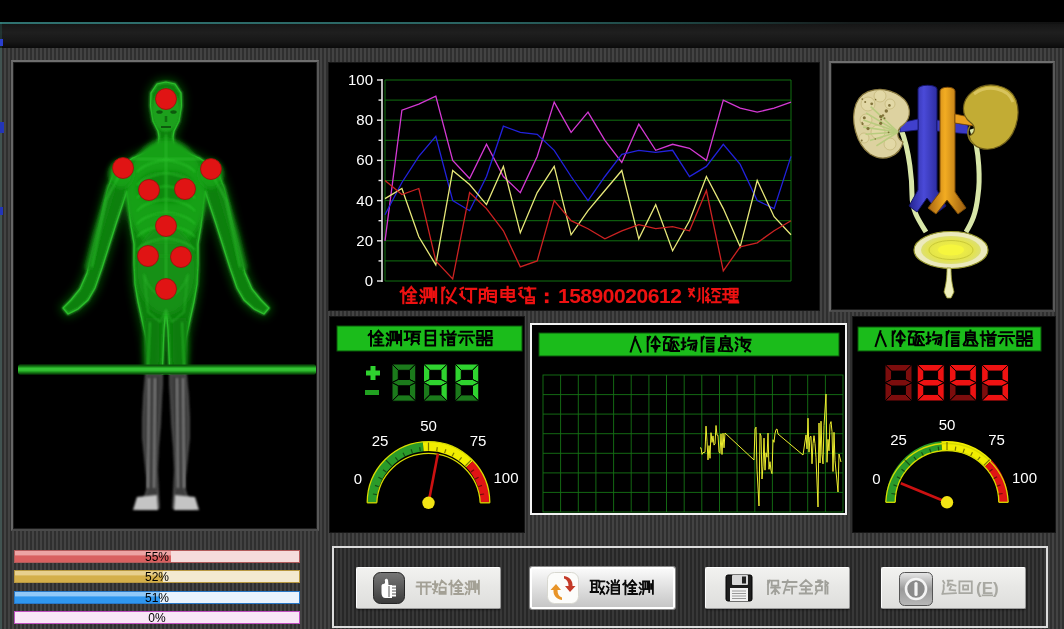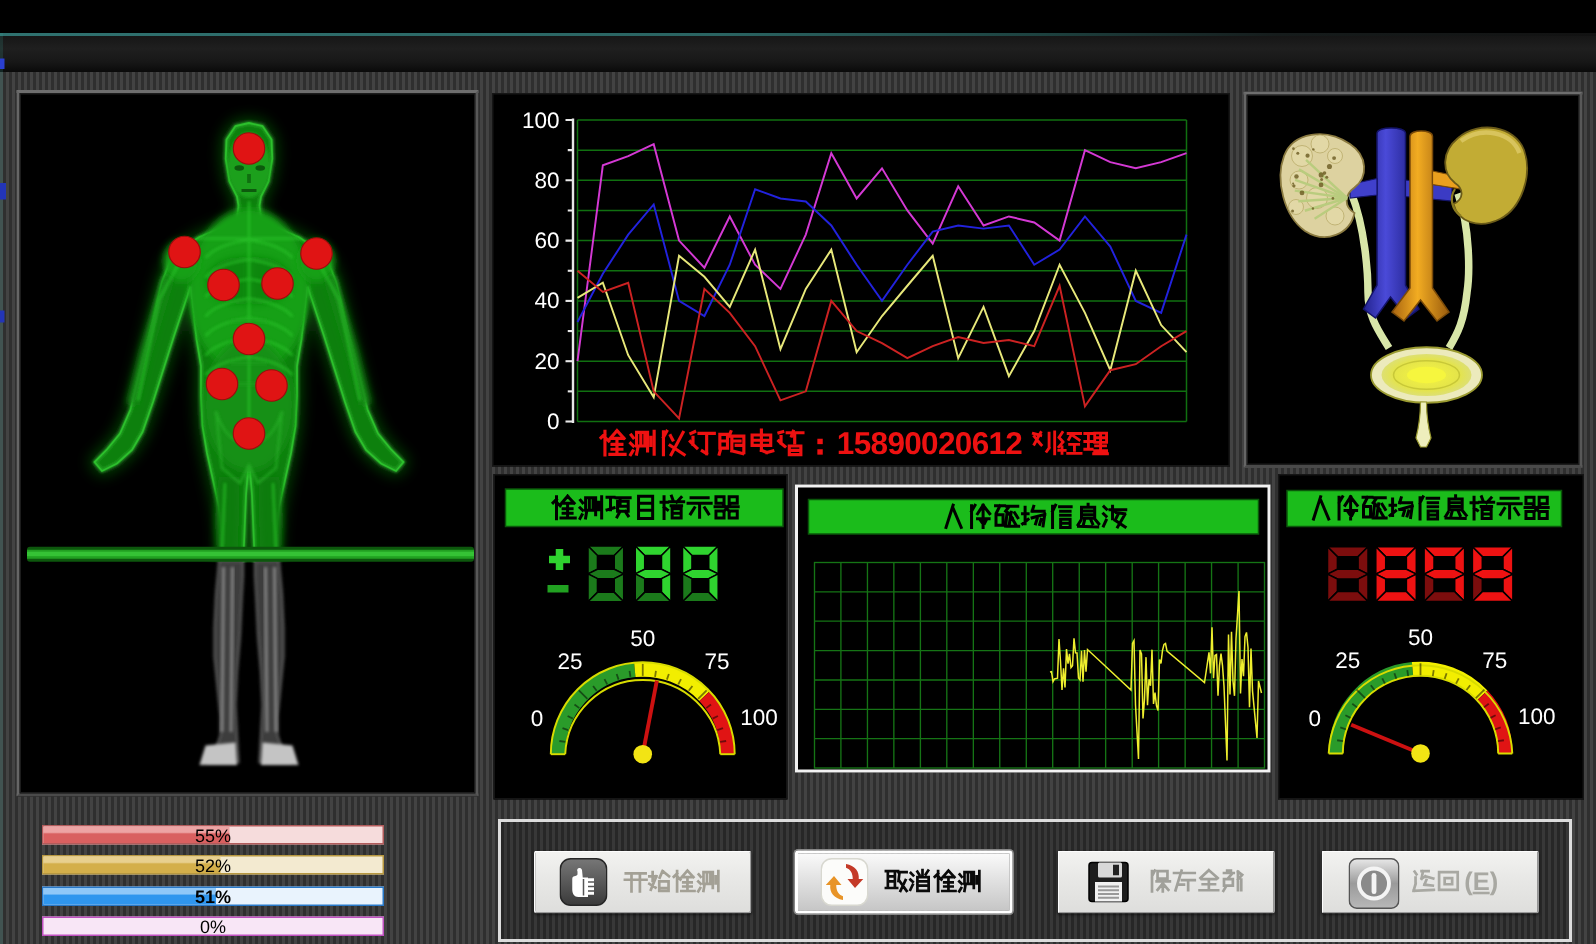--- a/index.html
+++ b/index.html
@@ -5,21 +5,21 @@
 #stage{position:absolute;inset:0;width:1064px;height:629px;
 background:repeating-linear-gradient(90deg,#434343 0px,#434343 2px,#2f2f2f 2px,#2f2f2f 4px);margin-top:22px;}
 #stage:before{content:'';position:absolute;left:0;top:0;width:2px;height:629px;background:rgba(60,160,150,0.18);z-index:50;}
 .abs{position:absolute;}
 #titlebar{left:0;top:0;width:1064px;height:26px;
 background:linear-gradient(#141414,#1f1f1f 40%,#171717 75%,#0a0a0a);box-sizing:border-box;}
 #titlebar:before{content:'';position:absolute;left:0;top:0;width:100%;height:2px;background:linear-gradient(90deg,#2f7270 0%,#2a6462 45%,#1d4240 65%,#161c1c 80%,#121212 100%);}
 #bottom{left:0;top:617px;width:1064px;height:12px;background:linear-gradient(#0c0c0c,#061006);}
 .blk{background:#000;}
 .bezel{border:2px solid;border-color:#6e6e6e #585858 #4a4a4a #666;box-shadow:inset 0 0 0 1px #1c1c1c;box-sizing:border-box;background:#000;}
-.pbar{position:absolute;left:28px;width:228px;height:13px;box-sizing:border-box;}
+.pbar{position:absolute;left:14px;width:286px;height:13px;box-sizing:border-box;}
 .pbar .lab{position:absolute;left:0;top:0;width:100%;text-align:center;font-size:12px;line-height:13px;color:#000;}
 .btn{position:absolute;top:545px;width:145px;height:42px;box-sizing:border-box;border-radius:2px;
 background:linear-gradient(#f2f2f0,#e8e8e6 45%,#dededc);border:1px solid #9a9a9a;
 border-top-color:#fdfdfd;border-left-color:#fdfdfd;box-shadow:0 1px 2px rgba(0,0,0,.5);}
 </style></head><body>
 <div id="stage">
 <div id="titlebar" class="abs"></div>
 <div class="abs" style="left:0;top:17px;width:3px;height:7px;background:#2a3fd0;z-index:60;"></div>
     <div class="abs" style="left:0;top:100px;width:4px;height:11px;background:#2335b8;z-index:60;"></div>
     <div class="abs" style="left:0;top:185px;width:3px;height:8px;background:#2335b8;z-index:60;"></div>
@@ -379,21 +379,21 @@
       </svg>
     </div>
     <div class="pbar" style="top:528px;background:#f6dcdc;border:1px solid #b25b5b;">
       <div style="position:absolute;left:0;top:0;height:100%;width:55%;background:linear-gradient(#eda4a4 0 35%,#d96060 45% 100%);"></div>
       <div class="lab">55%</div>
     </div>
     <div class="pbar" style="top:548px;background:#f3ead0;border:1px solid #b89840;text-decoration:underline;">
       <div style="position:absolute;left:0;top:0;height:100%;width:52%;background:linear-gradient(#e8d08f 0 35%,#d4af4a 45% 100%);"></div>
       <div class="lab">52%</div>
     </div>
-    <div class="pbar" style="top:568.5px;background:#e9f3fd;border:1px solid #2878c8;font-weight:bold;">
+    <div class="pbar" style="top:568.5px;background:#e9f3fd;border:1px solid #2878c8;">
       <div style="position:absolute;left:0;top:0;height:100%;width:51%;background:linear-gradient(#90c8f8 0 35%,#2f96ee 45% 100%);"></div>
       <div class="lab">51%</div>
     </div>
     <div class="pbar" style="top:589px;background:#f8e6f6;border:1px solid #c050c0;">
       <div class="lab">0%</div>
     </div>
     <div class="abs" style="left:332px;top:524px;width:716px;height:82px;border:2px solid #dcdcdc;box-sizing:border-box;background:rgba(0,0,0,0.16);"></div>
     <div class="btn" style="left:355.5px;"></div>
     <svg class="abs" style="left:373.0px;top:550px" width="32" height="32" viewBox="0 0 32 32">
       <defs>

